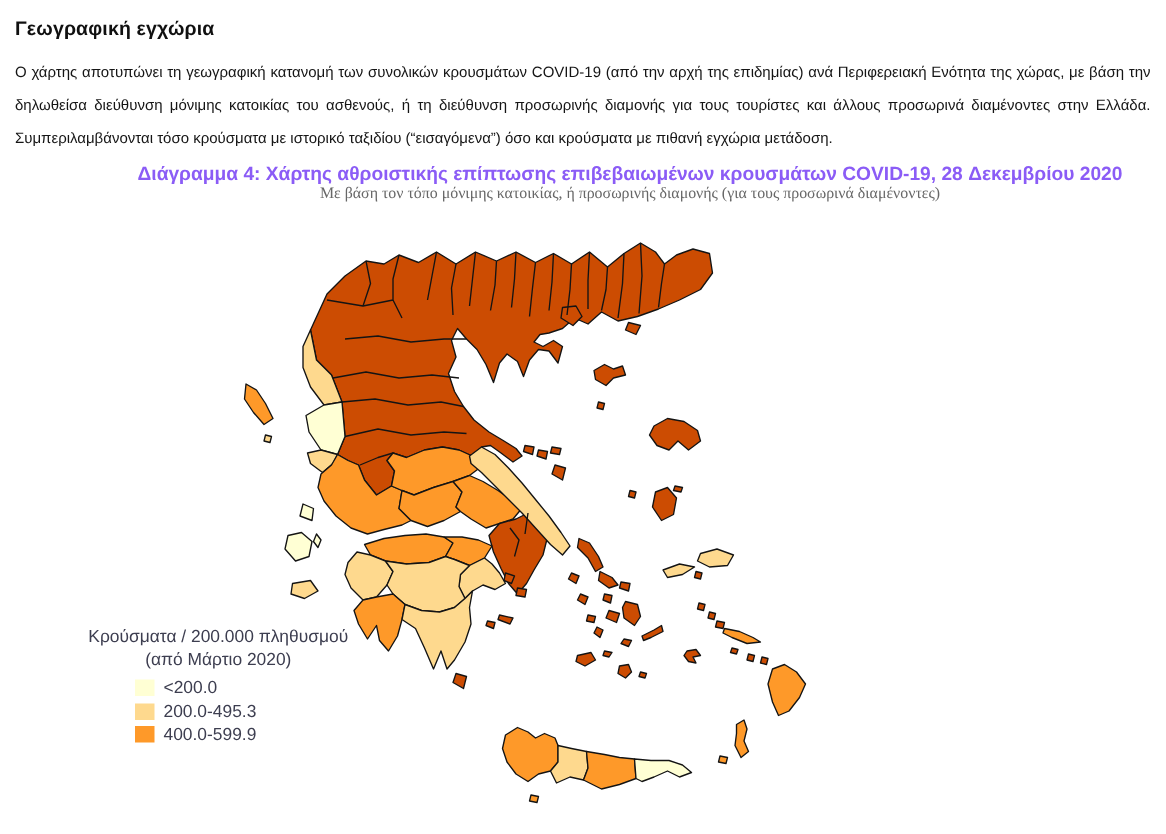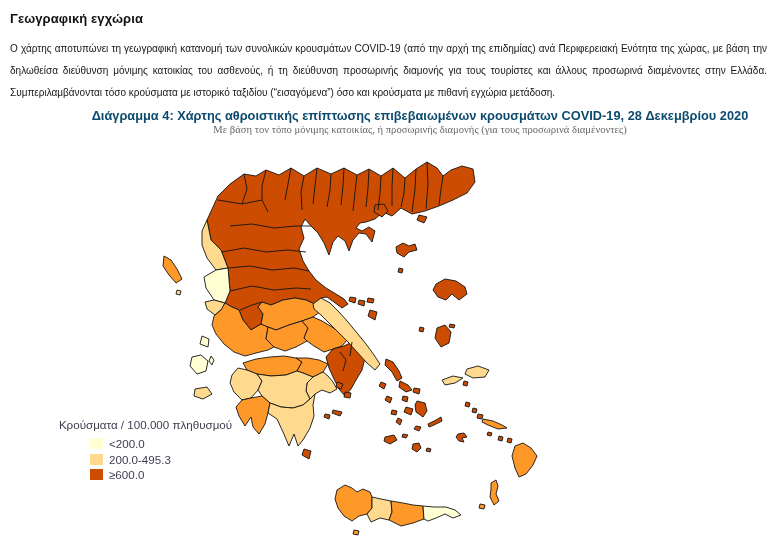--- a/index.html
+++ b/index.html
@@ -2,21 +2,21 @@
 <html><head>
 <meta charset="utf-8">
 <style>
   html,body{margin:0;padding:0;}
   body{
     width:777px;height:556px;background:#ffffff;position:relative;overflow:hidden;
     font-family:"Liberation Sans",sans-serif;color:#101010;
   }
   .heading{margin:11px 10px 0;font-size:13px;font-weight:bold;letter-spacing:.1px;}
   .para{margin:12px 10px 0;font-size:10px;line-height:22px;text-align:justify;color:#151515;}
-  .fig-title{margin-top:4px;padding-left:63px;text-align:center;font-size:12.8px;font-weight:bold;color:#0c4a6e;}
+  .fig-title{margin-top:4px;padding-left:63px;text-align:center;font-size:12.8px;font-weight:bold;color:#8b5cf6;}
   .fig-sub{margin-top:1px;padding-left:63px;text-align:center;font-size:10.6px;color:#676767;font-family:Liberation Serif, serif;}
   svg.map{position:absolute;left:62px;top:160px;width:500px;height:396px;}
   .legend{position:absolute;left:33px;top:417px;width:225px;color:#3d3e50;}
   .legend-title{text-align:center;font-size:11.6px;line-height:15px;}
   .legend-rows{margin:6px 0 4px 57px;}
   .legend-row{display:flex;align-items:center;height:11px;margin-bottom:4.5px;font-size:11.6px;}
   .sw{width:13px;height:11px;margin-right:6px;flex:none;}
 </style>
 </head>
 <body>
@@ -104,29 +104,30 @@
         M230,226 L252,224 L274,228 L296,226 L311,226
         M222,252 L244,248 L266,252 L288,250 L306,252
         M228,268 L250,266 L272,270 L294,268 L309,271
         M230,291 L252,286 L274,290 L296,288 L311,289
         M240,310 L252,305 L262,302
         M340,352 L346,360 L343,371 M352,342 L350,356"></path>
 </svg>
 
 <div class="legend">
   <div class="legend-title">
-    <div>Κρούσματα / 100.000 πληθυσμού</div>
+    <div>Κρούσματα / 200.000 πληθυσμού</div>
+    <div>(από Μάρτιο 2020)</div>
   </div>
   <div class="legend-rows">
     <div class="legend-row">
       <span class="sw" style="background: rgb(255, 255, 212);"></span>
       <span>&lt;200.0</span>
     </div>
     <div class="legend-row">
       <span class="sw" style="background: rgb(254, 217, 142);"></span>
       <span>200.0-495.3</span>
     </div>
     <div class="legend-row">
-      <span class="sw" style="background: rgb(204, 76, 2);"></span>
-      <span>≥600.0</span>
+      <span class="sw" style="background: rgb(254, 153, 41);"></span>
+      <span>400.0-599.9</span>
     </div>
   </div>
 </div>
 
 </body></html>

